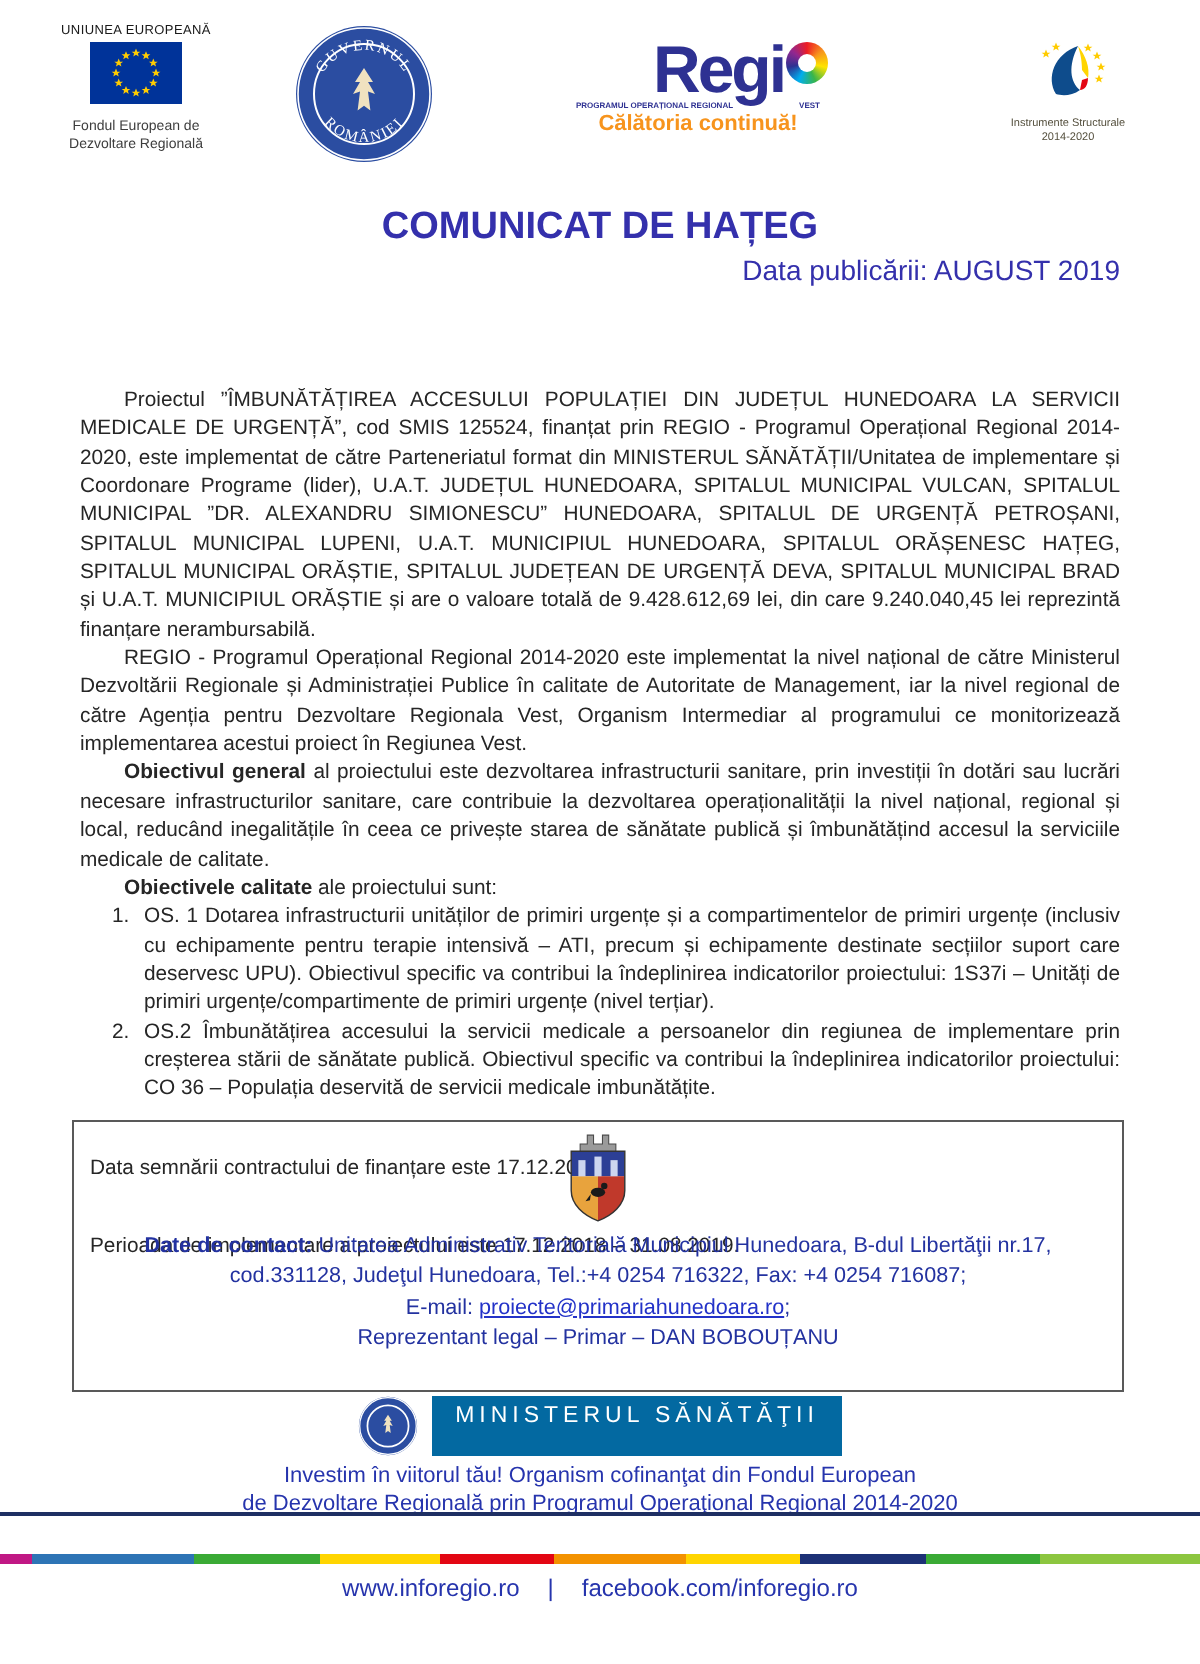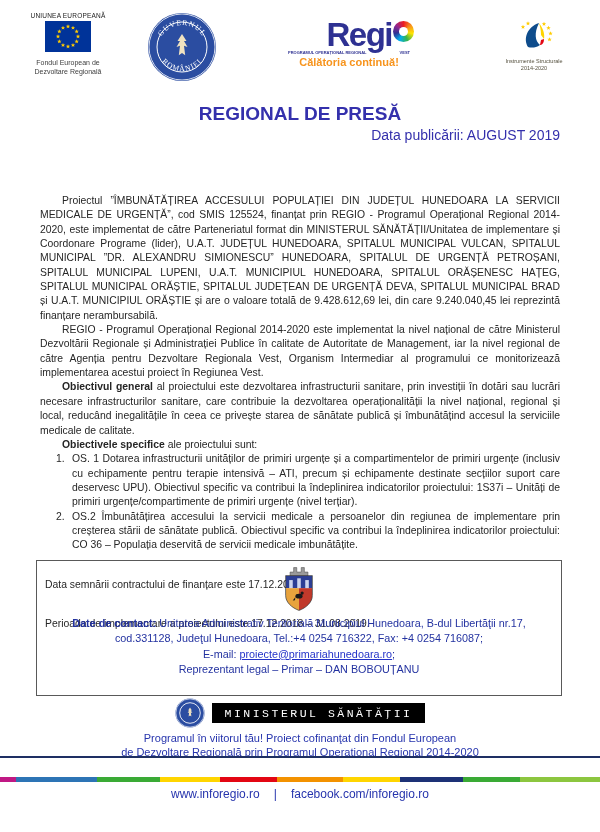--- a/index.html
+++ b/index.html
@@ -43,22 +43,22 @@
   .plain-line { margin-left:5px;margin-top:25px; }
   
   .contact-box{ position:absolute; top:560px; left:36px; width:526px; height:136px;
                 border:1px solid #595959; text-align:center; }
   .arms       { display:block; margin:3px auto 2px auto; }
   .contact-text{ font-size:10.8px; line-height:15.3px; color:#2332a0; padding:0 10px; }
   .email-link { color:#2332c8; text-decoration:underline; }
   
   .ministry-row{ position:absolute; top:698px; left:0; width:100%;
                  display:flex; justify-content:center; align-items:center; gap:7px; }
-  .min-box    { background:#000000; color:#fff; font-family:Liberation Mono, monospace;
-                font-size:11.5px; letter-spacing:2.5px; padding:4px 12px 3px 12px; }
+  .min-box    { background:#0369a1; color:#fff; font-family:Liberation Sans, sans-serif;
+                font-size:11.5px; letter-spacing:2.5px; padding:4px 12px 14px 12px; }
   .cofinance  { position:absolute; top:732px; left:0; width:100%; text-align:center;
                 font-size:11px; line-height:13.5px; color:#2634ad; }
   
   .hrule      { position:absolute; top:756px; left:0; width:600px; height:2px; background:#1e2f63; }
   .stripe     { position:absolute; top:777px; left:0; width:600px; height:5px; display:flex; }
   .stripe-seg { height:100%; }
   .links-row  { position:absolute; top:787px; left:0; width:100%; text-align:center;
                 font-size:12px; color:#2634ad; }
   .links-row .sep { margin:0 14px; }
   .disclaimer { position:absolute; top:813px; left:0; width:100%; text-align:center;
@@ -134,28 +134,28 @@
         <use href="#star" x="34.5" y="8"></use>
       <use href="#star" x="36.5" y="13.5"></use>
         <use href="#star" x="35.5" y="19.5"></use>
     </svg>
     <div class="is-label">
       <div>Instrumente Structurale</div>
       <div>2014-2020</div>
     </div>
   </div>
 
-  <div class="main-title">REGIONAL DE PRESĂ</div>
+  <div class="main-title">COMUNICAT DE HAȚEG</div>
   <div class="pub-date">Data publicării: AUGUST 2019</div>
 
   <div class="body-text">
     <p class="para">Proiectul ”ÎMBUNĂTĂȚIREA ACCESULUI POPULAȚIEI DIN JUDEȚUL HUNEDOARA LA SERVICII MEDICALE DE URGENȚĂ”, cod SMIS 125524, finanțat prin REGIO - Programul Operațional Regional 2014-2020, este implementat de către Parteneriatul format din MINISTERUL SĂNĂTĂȚII/Unitatea de implementare și Coordonare Programe (lider), U.A.T. JUDEȚUL HUNEDOARA, SPITALUL MUNICIPAL VULCAN, SPITALUL MUNICIPAL ”DR. ALEXANDRU SIMIONESCU” HUNEDOARA, SPITALUL DE URGENȚĂ PETROȘANI, SPITALUL MUNICIPAL LUPENI, U.A.T. MUNICIPIUL HUNEDOARA, SPITALUL ORĂȘENESC HAȚEG, SPITALUL MUNICIPAL ORĂȘTIE, SPITALUL JUDEȚEAN DE URGENȚĂ DEVA, SPITALUL MUNICIPAL BRAD și U.A.T. MUNICIPIUL ORĂȘTIE și are o valoare totală de 9.428.612,69 lei, din care 9.240.040,45 lei reprezintă finanțare nerambursabilă.</p>
     <p class="para">REGIO - Programul Operațional Regional 2014-2020 este implementat la nivel național de către Ministerul Dezvoltării Regionale și Administrației Publice în calitate de Autoritate de Management, iar la nivel regional de către Agenția pentru Dezvoltare Regionala Vest, Organism Intermediar al programului ce monitorizează implementarea acestui proiect în Regiunea Vest.</p>
     <p class="para"><b>Obiectivul general</b><span> al proiectului este dezvoltarea infrastructurii sanitare, prin investiții în dotări sau lucrări necesare infrastructurilor sanitare, care contribuie la dezvoltarea operaționalității la nivel național, regional și local, reducând inegalitățile în ceea ce privește starea de sănătate publică și îmbunătățind accesul la serviciile medicale de calitate.</span></p>
-    <p class="para"><b>Obiectivele specifice</b><span> ale proiectului sunt:</span></p>
+    <p class="para"><b>Obiectivele calitate</b><span> ale proiectului sunt:</span></p>
     <div class="li">
       <span class="num">1.</span>
       <span class="li-text">OS. 1 Dotarea infrastructurii unităților de primiri urgențe și a compartimentelor de primiri urgențe (inclusiv cu echipamente pentru terapie intensivă – ATI, precum și echipamente destinate secțiilor suport care deservesc UPU). Obiectivul specific va contribui la îndeplinirea indicatorilor proiectului: 1S37i – Unități de primiri urgențe/compartimente de primiri urgențe (nivel terțiar).</span>
     </div>
     <div class="li">
       <span class="num">2.</span>
       <span class="li-text">OS.2 Îmbunătățirea accesului la servicii medicale a persoanelor din regiunea de implementare prin creșterea stării de sănătate publică. Obiectivul specific va contribui la îndeplinirea indicatorilor proiectului: CO 36 – Populația deservită de servicii medicale imbunătățite.</span>
     </div>
     <div class="plain-line">Data semnării contractului de finanțare este 17.12.2018.</div>
     <div class="plain-line">Perioada de implementare a proiectului este 17.12.2018 – 31.08.2019.</div>
@@ -193,21 +193,21 @@
     <svg width="30" height="30" viewBox="0 0 70 70">
       <circle cx="35" cy="35" r="34" fill="#2b4da1"></circle>
       <circle cx="35" cy="35" r="33" fill="none" stroke="#ffffff" stroke-width="1.5"></circle>
       <circle cx="35" cy="35" r="24" fill="none" stroke="#ffffff" stroke-width="2"></circle>
       <path d="M35 22 l4.5 7 -2.5 0 3.5 6 -3.5 -1.2 1.2 9.5 -3.2 -2.4 -3.2 2.4 1.2 -9.5 -3.5 1.2 3.5 -6 -2.5 0 z" fill="#f0e2c0"></path>
     </svg>
     <div class="min-box">MINISTERUL SĂNĂTĂŢII</div>
   </div>
 
   <div class="cofinance">
-    <div>Programul în viitorul tău! Proiect cofinanţat din Fondul European</div>
+    <div>Investim în viitorul tău! Organism cofinanţat din Fondul European</div>
     <div>de Dezvoltare Regională prin Programul Operaţional Regional 2014-2020</div>
   </div>
 
   <div class="hrule"></div>
   <div class="stripe">
       <div class="stripe-seg" style="background: rgb(192, 24, 132); width: 16px;"></div>
       <div class="stripe-seg" style="background: rgb(45, 116, 181); width: 81px;"></div>
       <div class="stripe-seg" style="background: rgb(58, 170, 53); width: 63px;"></div>
       <div class="stripe-seg" style="background: rgb(255, 213, 0); width: 60px;"></div>
       <div class="stripe-seg" style="background: rgb(227, 6, 19); width: 57px;"></div>

